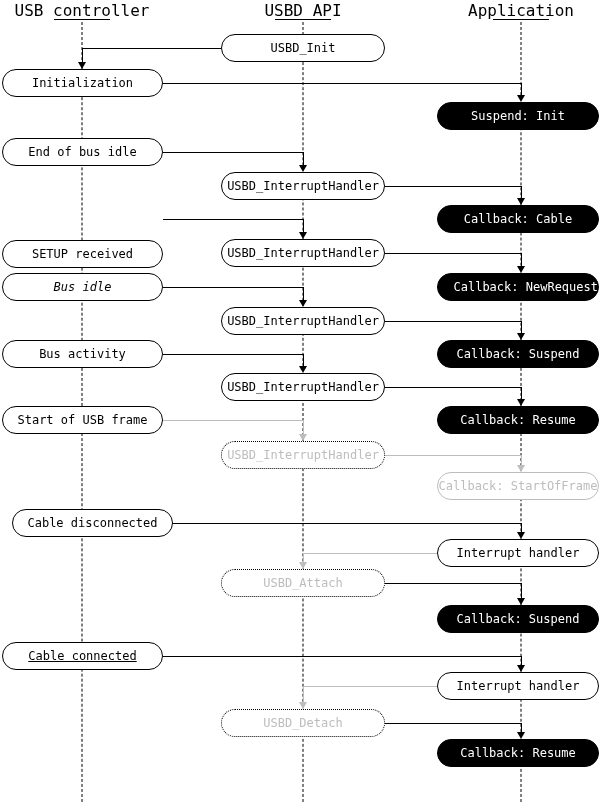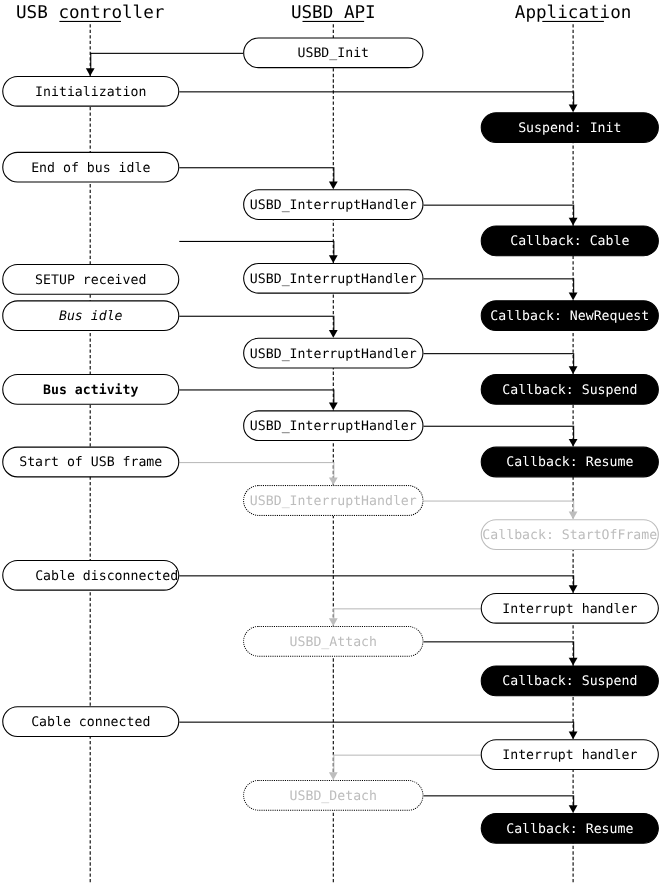--- a/index.html
+++ b/index.html
@@ -168,31 +168,31 @@
   <div id="nodes">
       <div class="node" style="left: 221px; top: 34px; width: 164px;">USBD_Init</div>
       <div class="node" style="left: 2px; top: 69px; width: 161px;">Initialization</div>
       <div class="node black" style="left: 437px; top: 102px; width: 162px;">Suspend: Init</div>
       <div class="node" style="left: 2px; top: 138px; width: 161px;">End of bus idle</div>
       <div class="node" style="left: 221px; top: 172px; width: 164px;">USBD_InterruptHandler</div>
       <div class="node" style="left: 2px; top: 192px; width: 161px; margin-top: 48px;">SETUP received</div>
       <div class="node black" style="left: 437px; top: 205px; width: 162px;">Callback: Cable</div>
       <div class="node" style="left: 221px; top: 239px; width: 164px;">USBD_InterruptHandler</div>
       <div class="node" style="left: 2px; top: 273px; width: 161px; font-style: italic;">Bus idle</div>
-      <div class="node black" style="left: 437px; top: 273px; width: 162px;">Callback: NewRequest</div>
+      <div class="node black" style="left: 437px; top: 273px; width: 162px; text-align: right;">Callback: NewRequest</div>
       <div class="node" style="left: 221px; top: 307px; width: 164px;">USBD_InterruptHandler</div>
-      <div class="node" style="left: 2px; top: 340px; width: 161px; font-weight: bold;">Bus activity</div>
+      <div class="node" style="left: 2px; top: 340px; width: 161px;">Bus activity</div>
       <div class="node black" style="left: 437px; top: 340px; width: 162px;">Callback: Suspend</div>
       <div class="node" style="left: 221px; top: 373px; width: 164px;">USBD_InterruptHandler</div>
       <div class="node" style="left: 2px; top: 406px; width: 161px;">Start of USB frame</div>
       <div class="node black" style="left: 437px; top: 406px; width: 162px;">Callback: Resume</div>
       <div class="node ghost" style="left: 221px; top: 441px; width: 164px;">USBD_InterruptHandler</div>
       <div class="node ghost-solid" style="left: 437px; top: 472px; width: 162px;">Callback: StartOfFrame</div>
-      <div class="node" style="left: 2px; top: 509px; width: 161px; text-align: right;">Cable disconnected</div>
+      <div class="node" style="left: 12px; top: 509px; width: 161px;">Cable disconnected</div>
       <div class="node" style="left: 437px; top: 539px; width: 162px;">Interrupt handler</div>
       <div class="node ghost" style="left: 221px; top: 569px; width: 164px;">USBD_Attach</div>
       <div class="node black" style="left: 437px; top: 605px; width: 162px;">Callback: Suspend</div>
-      <div class="node" style="left: 2px; top: 642px; width: 161px;">Cable connected</div>
+      <div class="node" style="left: 2px; top: 642px; width: 161px; text-decoration: underline;">Cable connected</div>
       <div class="node" style="left: 437px; top: 672px; width: 162px;">Interrupt handler</div>
       <div class="node ghost" style="left: 221px; top: 709px; width: 164px;">USBD_Detach</div>
       <div class="node black" style="left: 437px; top: 739px; width: 162px;">Callback: Resume</div>
     </div>
 </div>
 
 </body></html>

